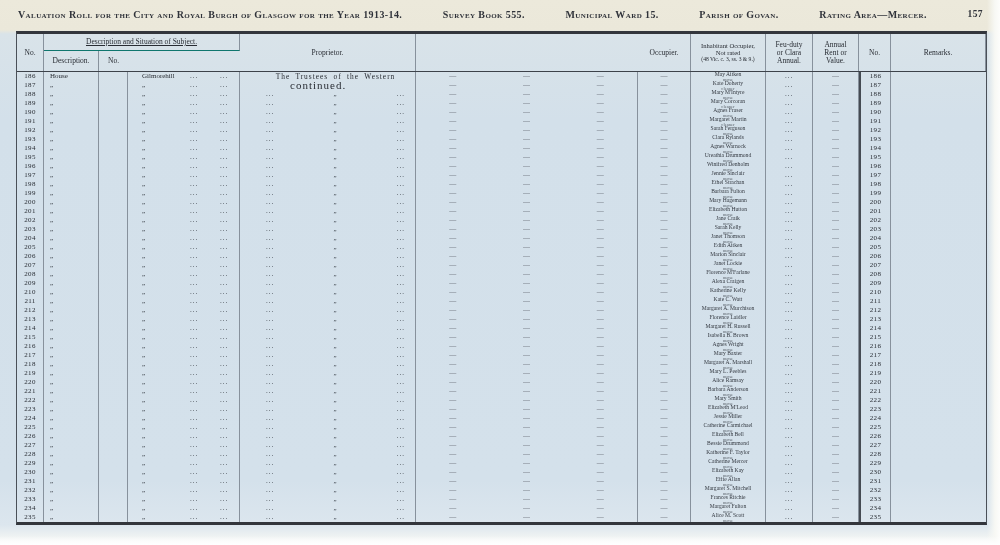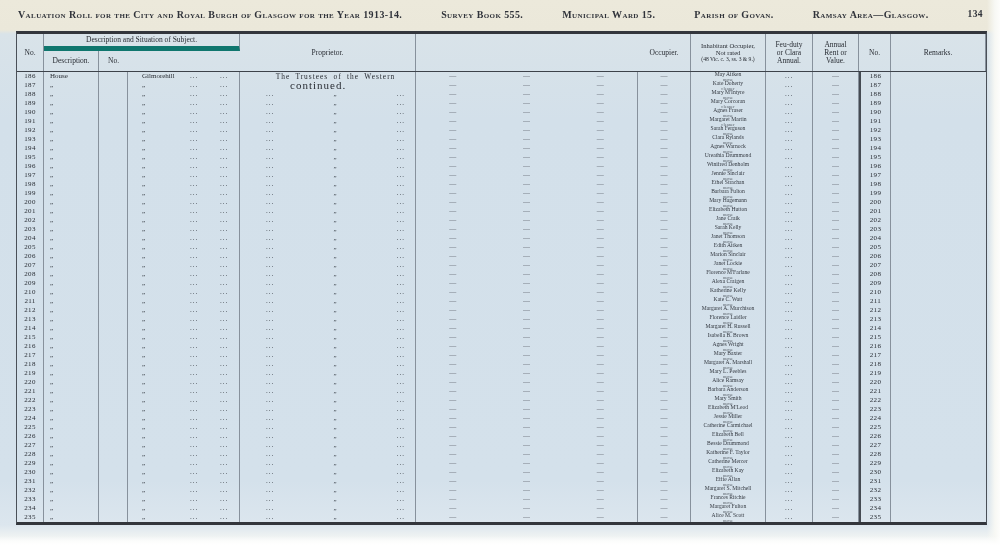--- a/index.html
+++ b/index.html
@@ -33,21 +33,21 @@
   .grid{display:grid;grid-template-columns:27px 55px 29px 112px 176px 222px 53px 75px 47px 46px 32px 95px;}
   .c{border-right:1px solid #87919c;overflow:hidden;box-sizing:border-box;}
   .c:last-child{border-right:none;}
   .c.heavyL{border-left:2px solid #454b53;}
 
   
   .thead{font-size:7.5px;line-height:8px;text-align:center;border-bottom:1.2px solid #3d424a;}
   .thead .hc{display:flex;align-items:center;justify-content:center;border-right:1px solid #87919c;box-sizing:border-box;padding:1px;}
   .thead .hc:last-child{border-right:none;}
   .h2row{grid-row:1 / span 2;}
-  .hgroup{grid-column:2 / span 3;border-bottom:5px solid #0f766e;}
+  .hgroup{grid-column:2 / span 3;border-bottom:1px solid #0f766e;text-decoration:underline;}
   .pre{white-space:pre-line;}
   .statute{font-size:5.6px;line-height:6.2px;}
   .thead{grid-template-rows:17px 20px;}
 
   
   .units{height:10px;font-size:7px;line-height:10px;text-align:center;font-style:italic;color:#2f333a;}
   .units .c{height:10px;}
 
   
   .trow{height:9px;font-size:7px;line-height:9px;}
@@ -71,22 +71,22 @@
   .dash{font-size:7px;}
 </style>
 </head>
 <body>
 
 <div class="pagehead">
   <span class="seg">Valuation Roll for the City and Royal Burgh of Glasgow for the Year 1913-14.</span>
   <span class="seg">Survey Book 555.</span>
   <span class="seg">Municipal Ward 15.</span>
   <span class="seg">Parish of Govan.</span>
-  <span class="seg">Ramsay Area—Glasgow.</span>
-  <span class="seg pgnum">134</span>
+  <span class="seg">Rating Area—Mercer.</span>
+  <span class="seg pgnum">157</span>
 </div>
 
 <div class="vtable">
 
   <div class="grid thead">
     <div class="hc h2row" style="grid-column:1">No.</div>
     <div class="hc hgroup" style="grid-row:1">Description and Situation of Subject.</div>
     <div class="hc h2row" style="grid-column:5">Proprietor.</div>
     <div class="hc h2row" style="grid-column:7">Occupier.</div>
     <div class="hc h2row" style="grid-column:8;flex-direction:column">

